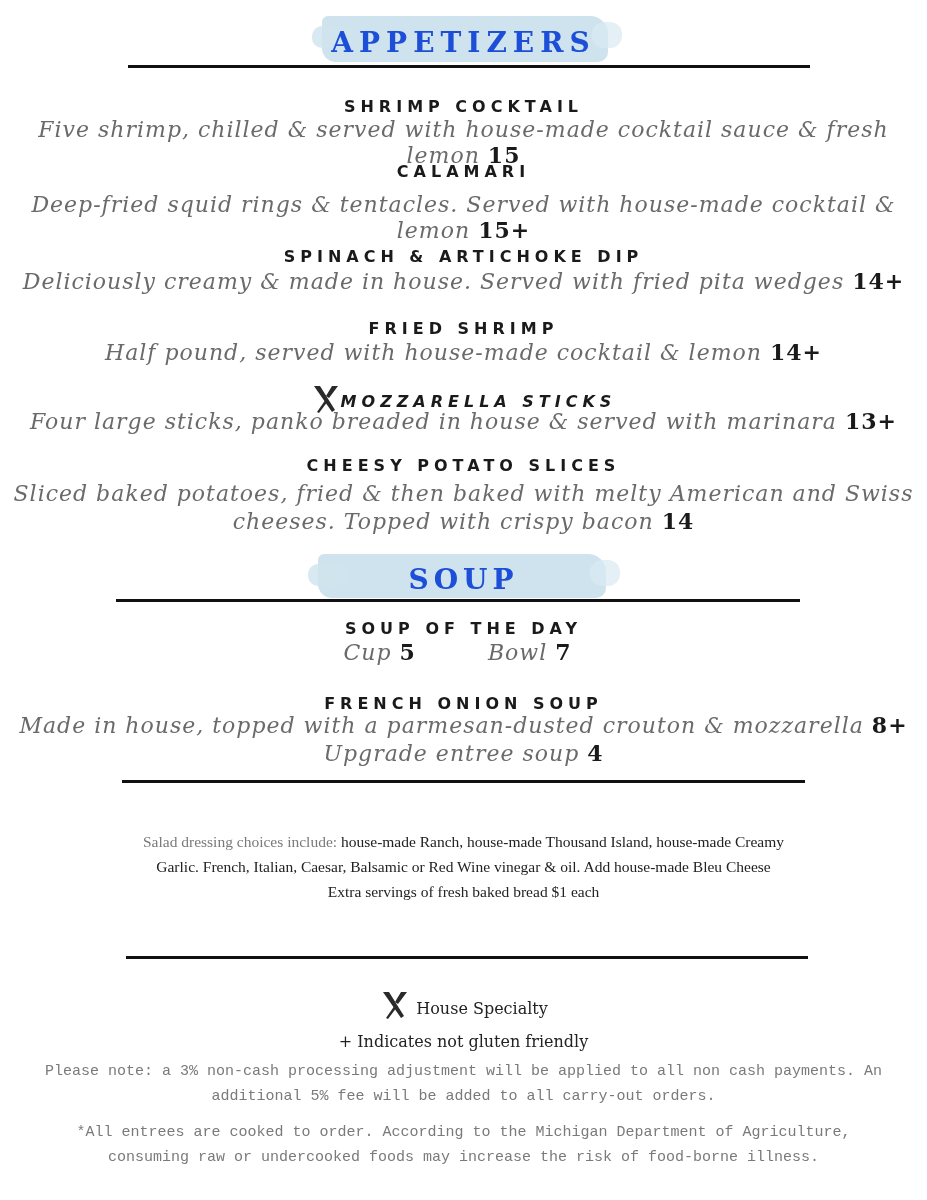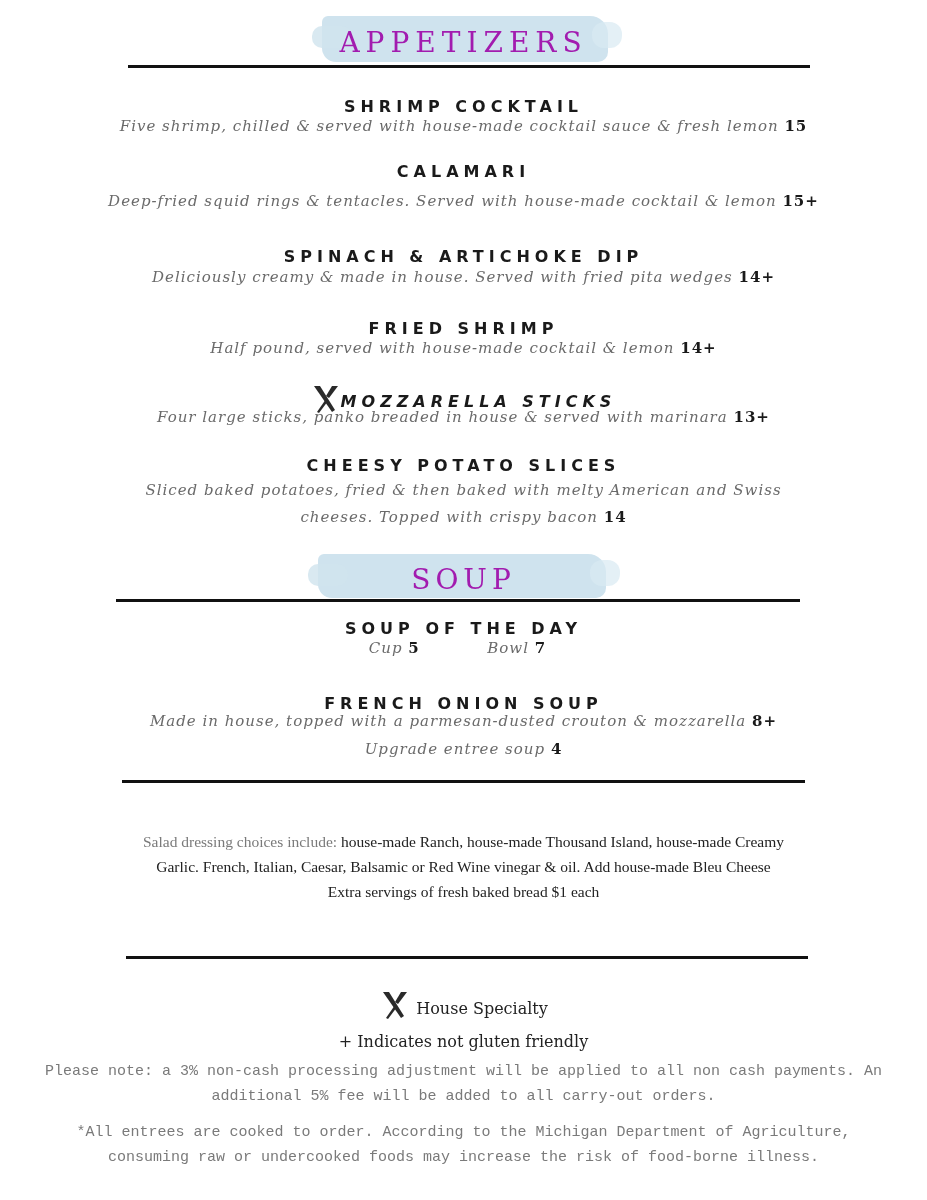--- a/index.html
+++ b/index.html
@@ -2,24 +2,24 @@
 <html><head>
 <meta charset="utf-8">
 <style>
   html, body { margin:0; padding:0; background:#ffffff; }
   body { width:927px; height:1200px; position:relative; overflow:hidden; }
   .abs { position:absolute; }
   .center { left:0; right:0; text-align:center; }
   .brush { position:absolute; background:#cfe3ee; border-radius:6px 18px 10px 14px; }
   .brush::before { content:""; position:absolute; left:-10px; top:10px; width:40px; height:22px; background:#cfe3ee; border-radius:10px; opacity:0.8; }
   .brush::after { content:""; position:absolute; right:-14px; top:6px; width:30px; height:26px; background:#d8e9f2; border-radius:12px; opacity:0.7; }
-  .section-title { font-family:"DejaVu Serif", serif; font-size:28px; letter-spacing:6px; color:#a21caf; }
+  .section-title { font-family:"DejaVu Serif", serif; font-size:28px; letter-spacing:6px; color:#1d4ed8;font-weight:bold; }
   .rule { position:absolute; height:3px; background:#111; }
   .item-name { font-family:"DejaVu Sans", sans-serif; font-size:16px; font-weight:600; letter-spacing:5px; color:#1a1a1a; }
-  .item-desc { font-family:"DejaVu Serif", serif; font-style:italic; font-size:15px; letter-spacing:1px; color:#6a6a6a; font-weight:300; }
+  .item-desc { font-family:"DejaVu Serif", serif; font-style:italic; font-size:22px; letter-spacing:1px; color:#6a6a6a; font-weight:300; }
   .price { font-style:normal; font-weight:bold; color:#1a1a1a; }
   .note { font-family:"DejaVu Serif", serif; font-size:15.5px; color:#222; line-height:25px; }
   .note .light { color:#7a7a7a; font-weight:300; }
   .fine { font-family:Liberation Mono, monospace; font-size:15px; color:#7a7a7a; line-height:25px; }
   .knives { display:inline-block; vertical-align:middle; }
 </style>
 </head>
 <body>
 
 <div class="brush" style="left:322px; top:16px; width:286px; height:46px;"></div>

